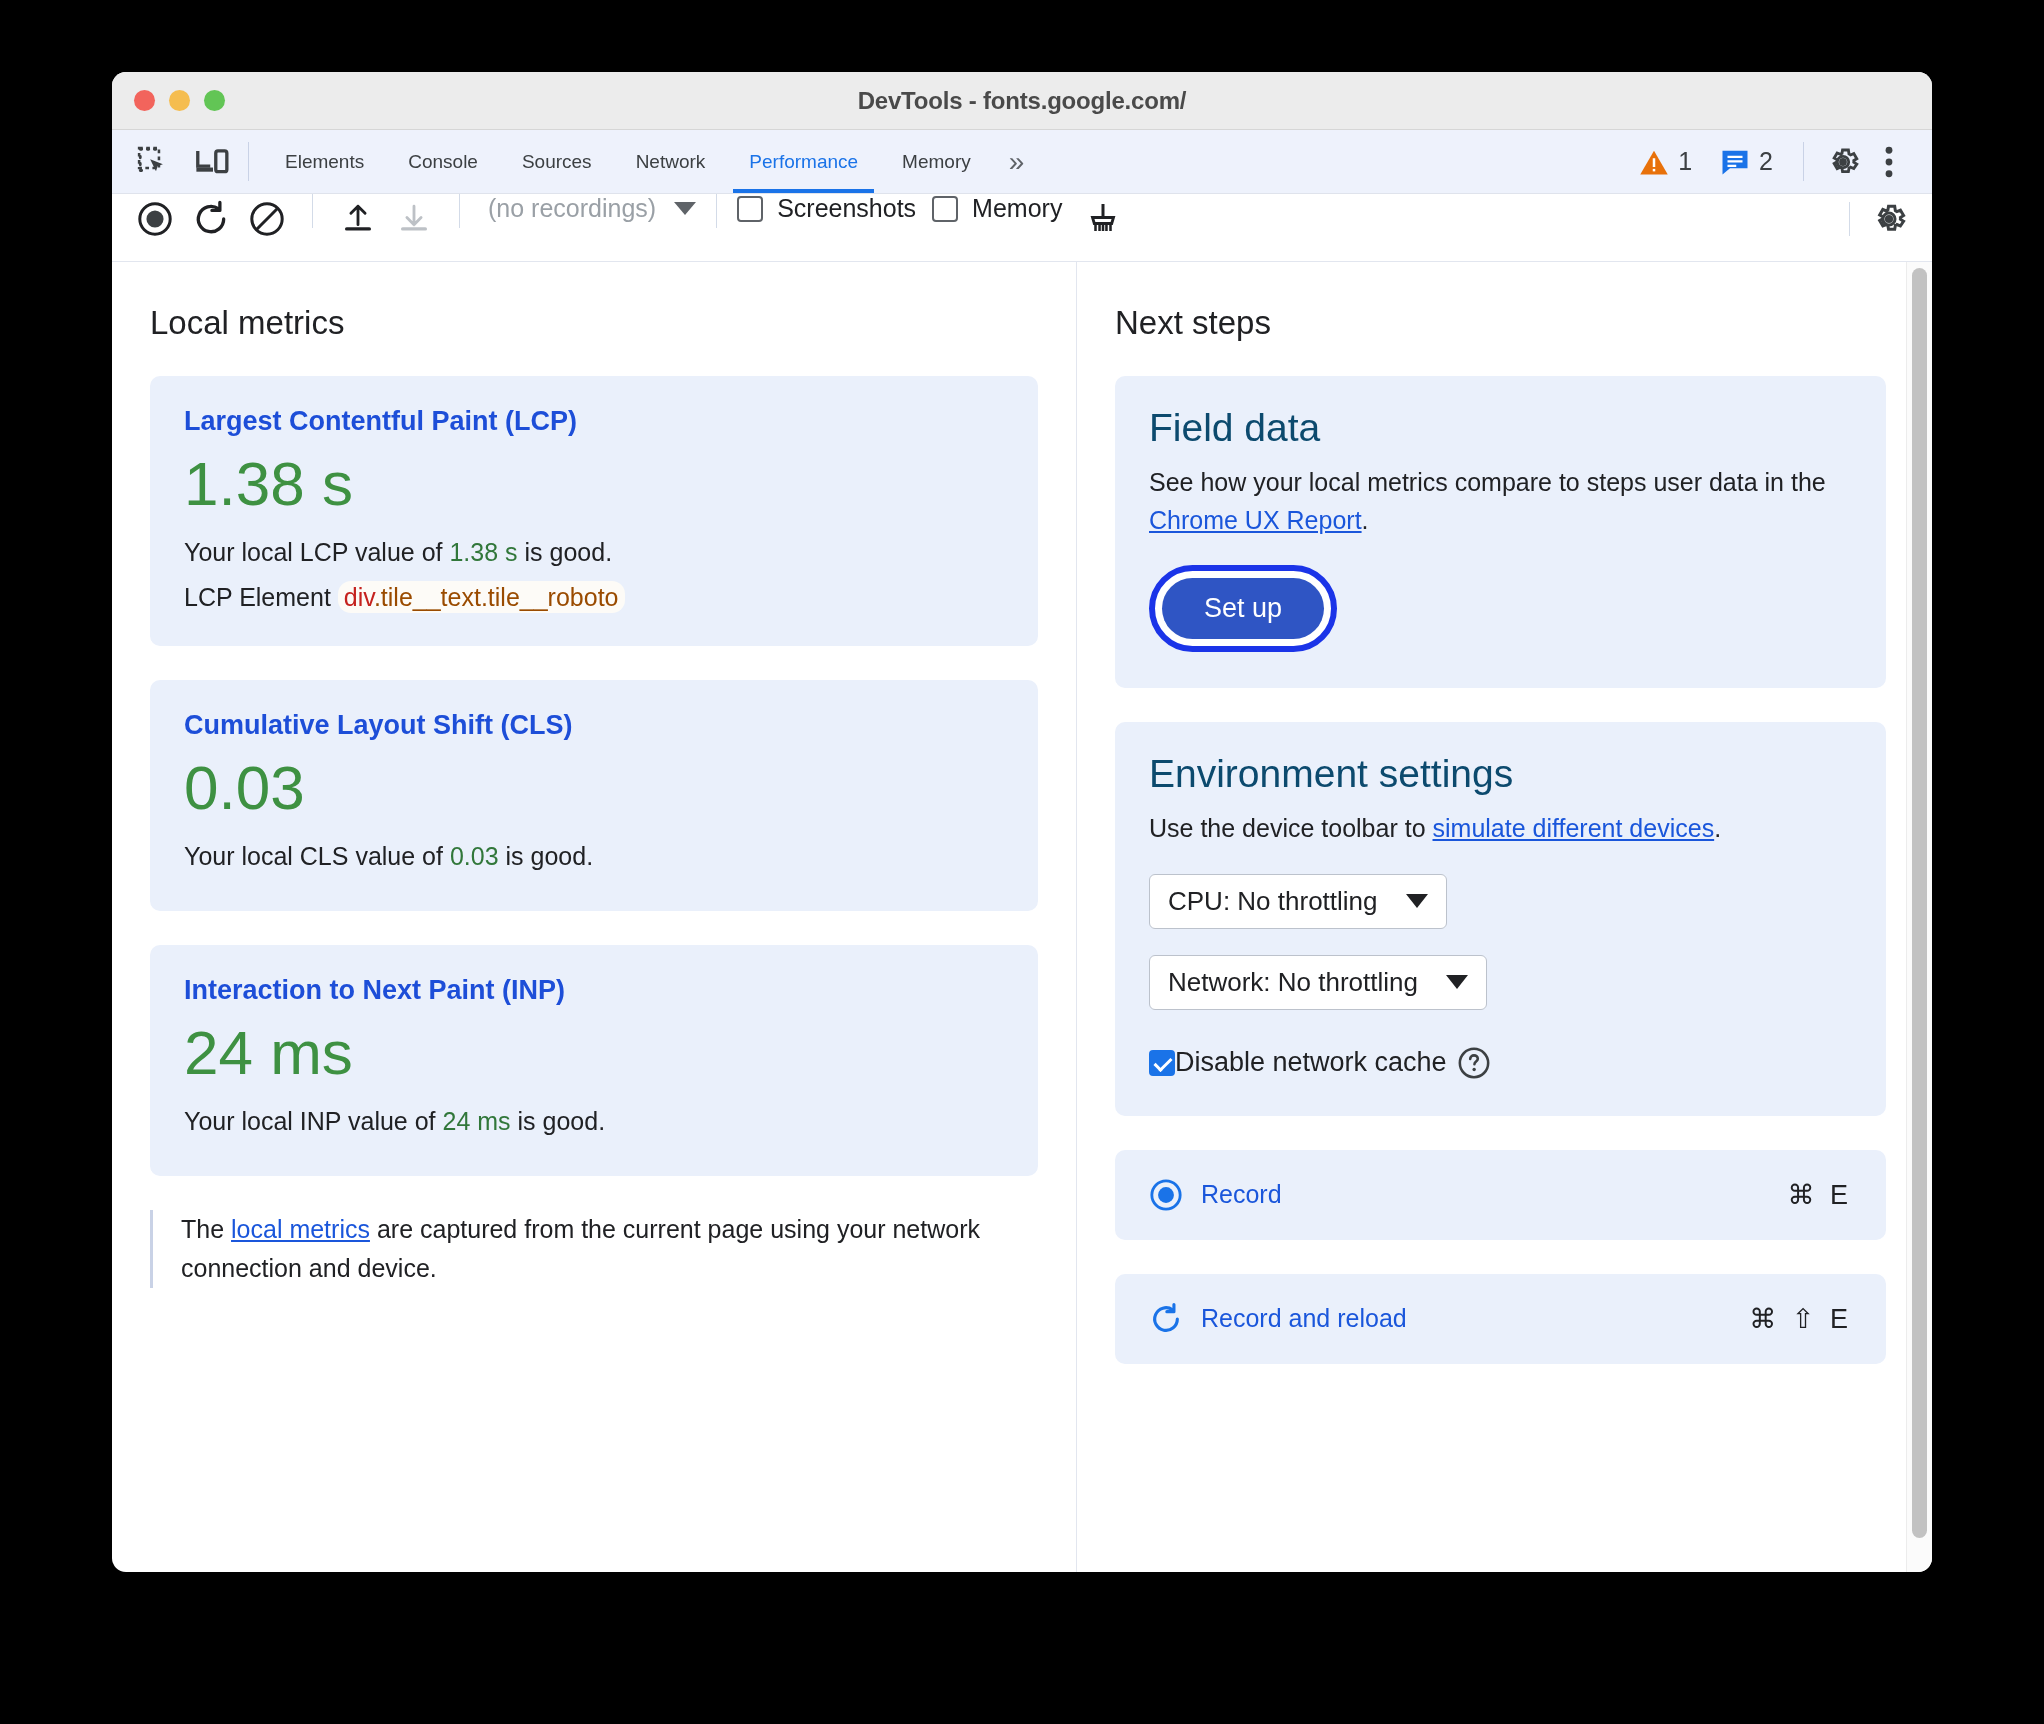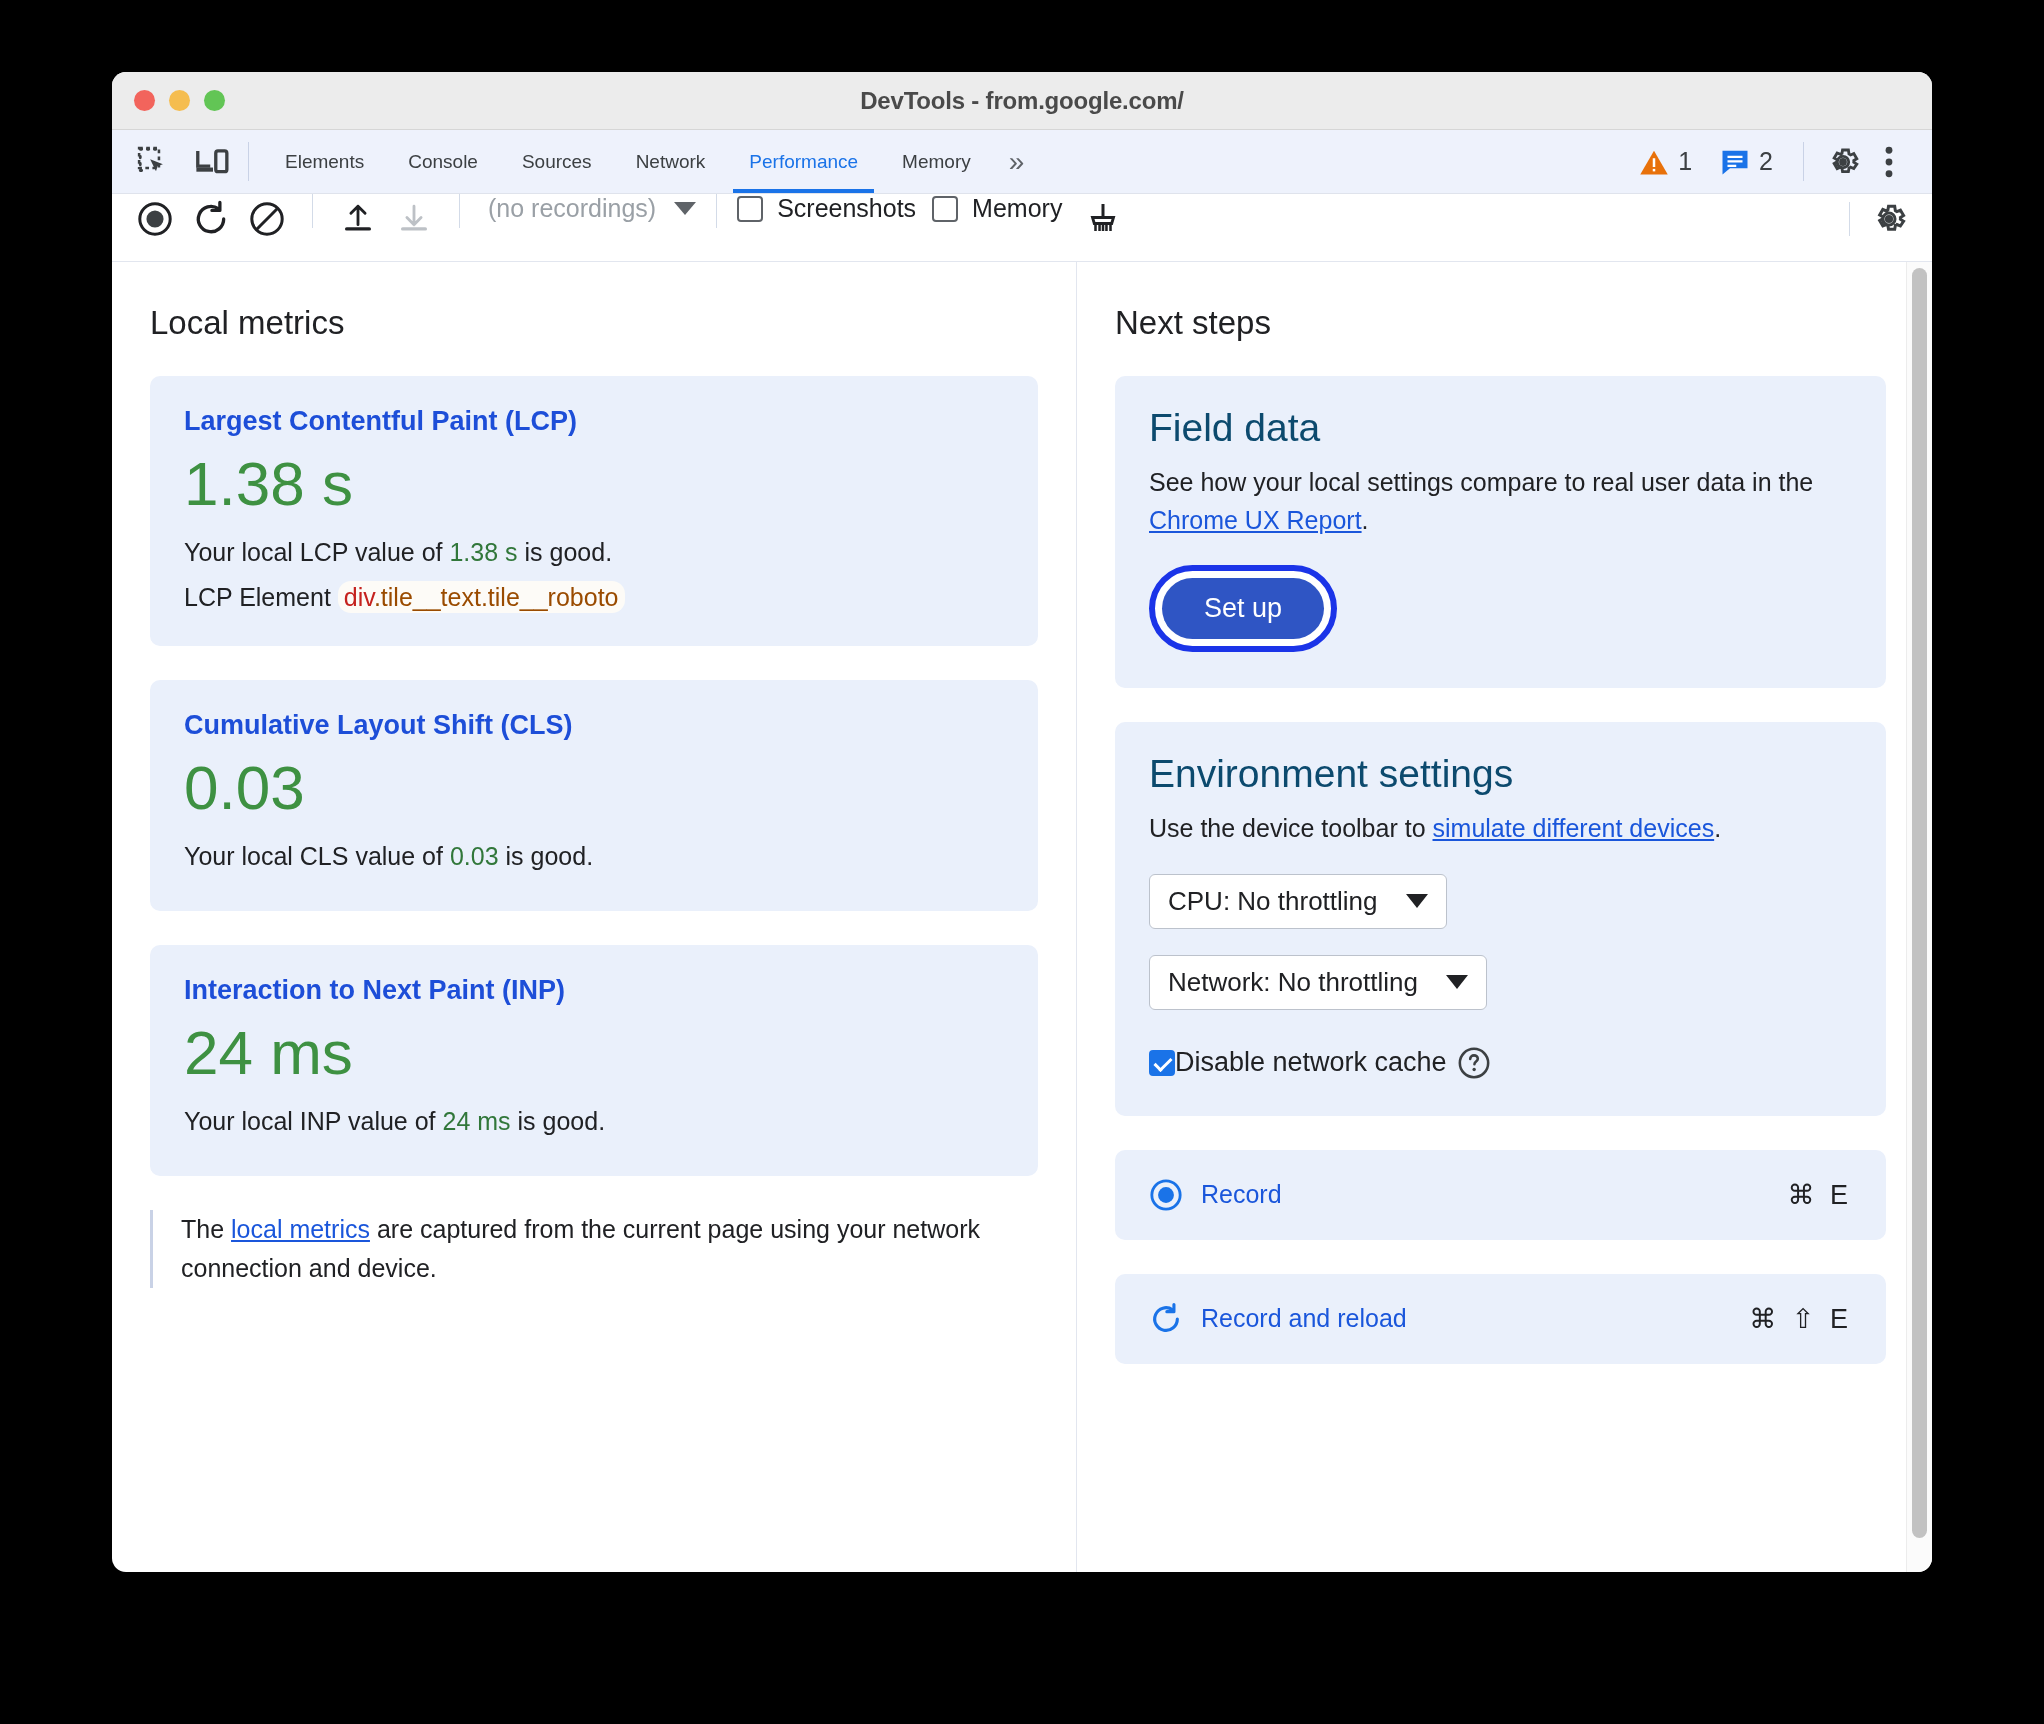--- a/index.html
+++ b/index.html
@@ -217,21 +217,21 @@
 <body>
 
 <div id="window">
 
   <div class="titlebar">
     <div class="traffic">
       <div class="light red"></div>
       <div class="light yellow"></div>
       <div class="light green"></div>
     </div>
-    <div class="win-title">DevTools - from.google.com/</div>
+    <div class="win-title">DevTools - fonts.google.com/</div>
   </div>
 
   <div class="tabstrip">
     <div class="tool-icons">
       <div class="ticon">
         <svg width="34" height="34" viewBox="0 0 24 24">
           <path d="M3 3h3M8 3h3M13 3h3M3 8v3M3 13v3M3 18h3" stroke="#3c4043" stroke-width="2" stroke-linecap="round" fill="none" stroke-dasharray="1 3"></path>
           <rect x="2.2" y="2.2" width="14" height="14" fill="none" stroke="#3c4043" stroke-width="1.8" stroke-dasharray="2.6 2.4"></rect>
           <path d="M10 10l9 3.6-3.7 1.2-1.2 3.7z" fill="#3c4043"></path>
         </svg>
@@ -390,21 +390,21 @@
         <span>The </span><a class="link">local metrics</a><span> are captured from the current page using your network connection and device.</span>
       </div>
     </div>
 
     <div class="pane right">
       <h2 class="section">Next steps</h2>
 
       <div class="rcard">
         <div class="rtitle">Field data</div>
         <div class="rtext">
-          <span>See how your local settings compare to real user data in the </span><a class="link">Chrome UX Report</a><span>.</span>
+          <span>See how your local metrics compare to steps user data in the </span><a class="link">Chrome UX Report</a><span>.</span>
         </div>
         <div class="setup-ring">
           <button class="setup-btn">Set up</button>
         </div>
       </div>
 
       <div class="rcard">
         <div class="rtitle">Environment settings</div>
         <div class="rtext">
           <span>Use the device toolbar to </span><a class="link">simulate different devices</a><span>.</span>

